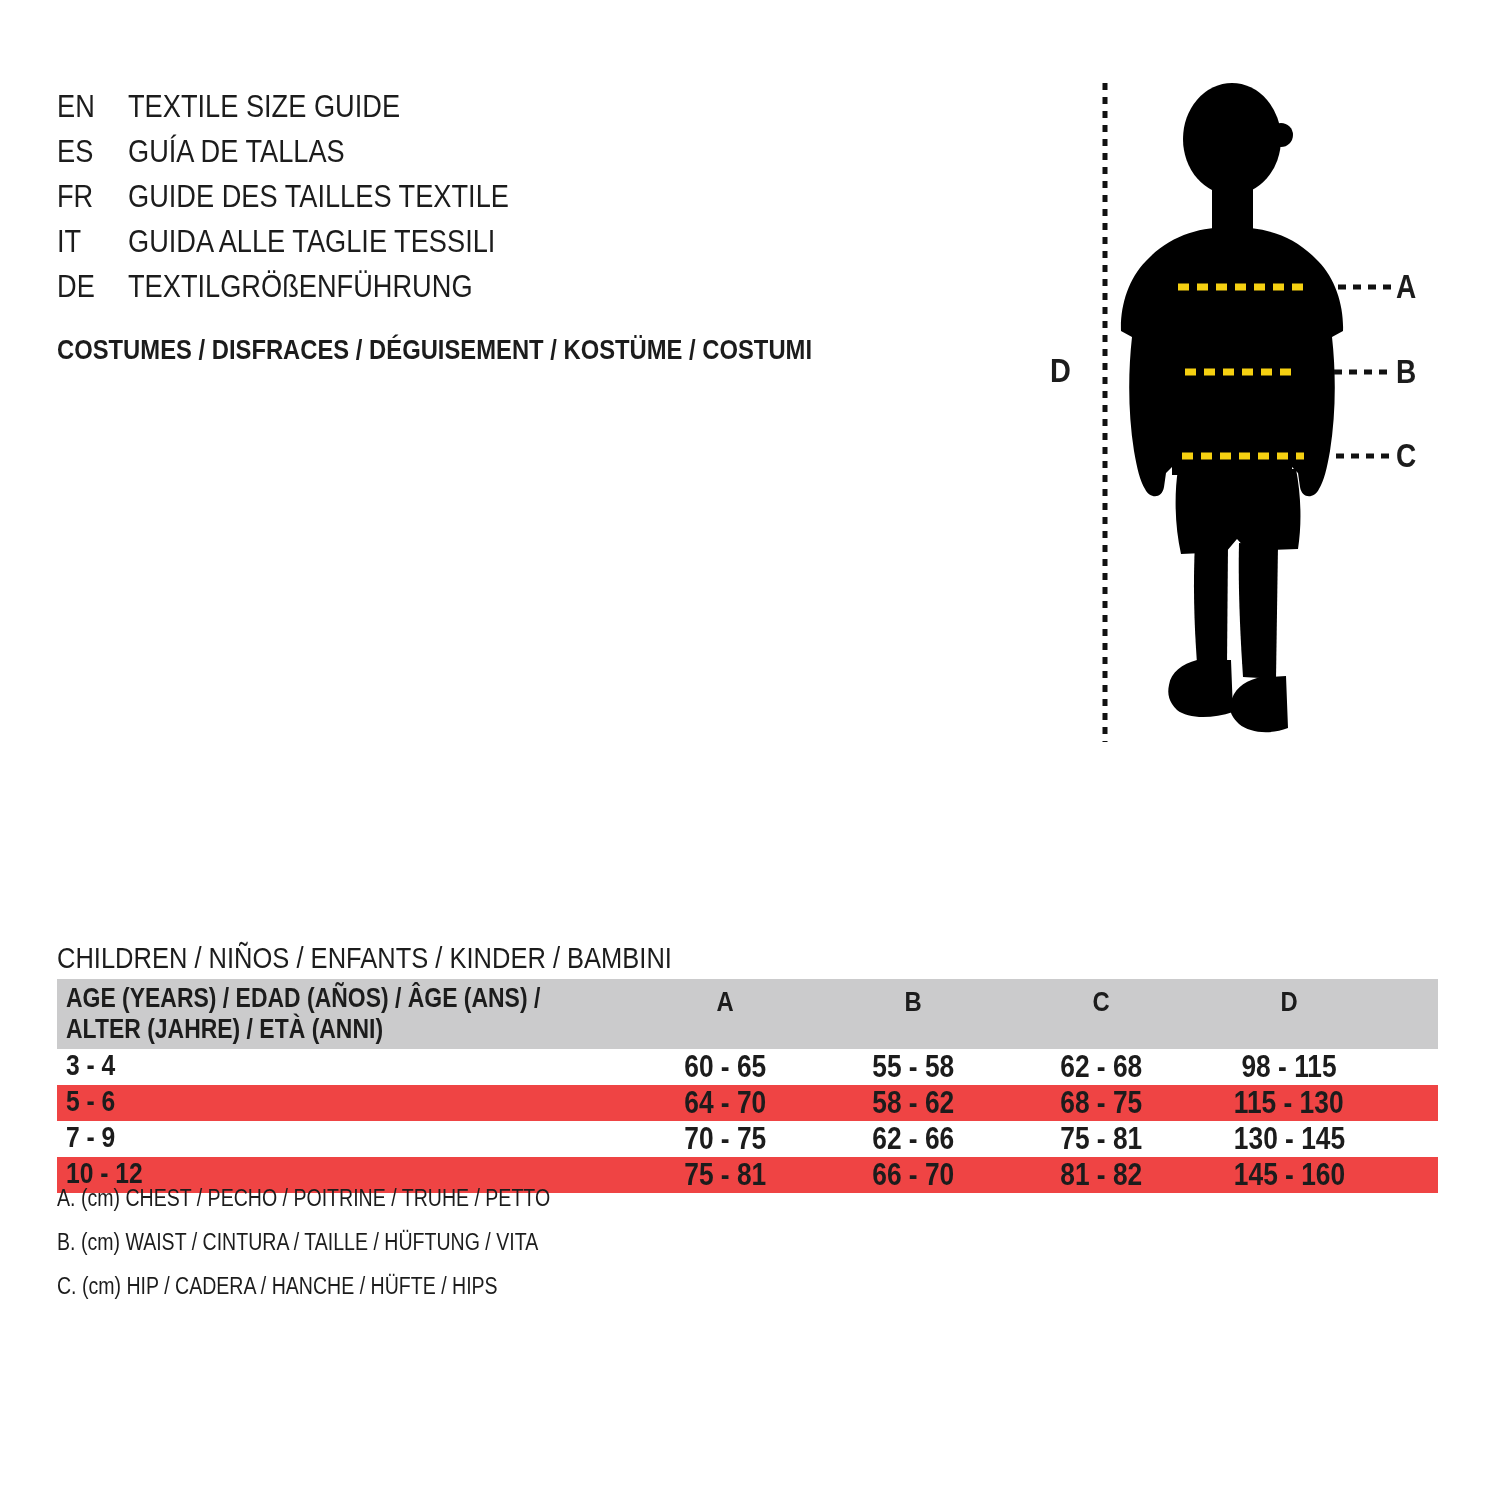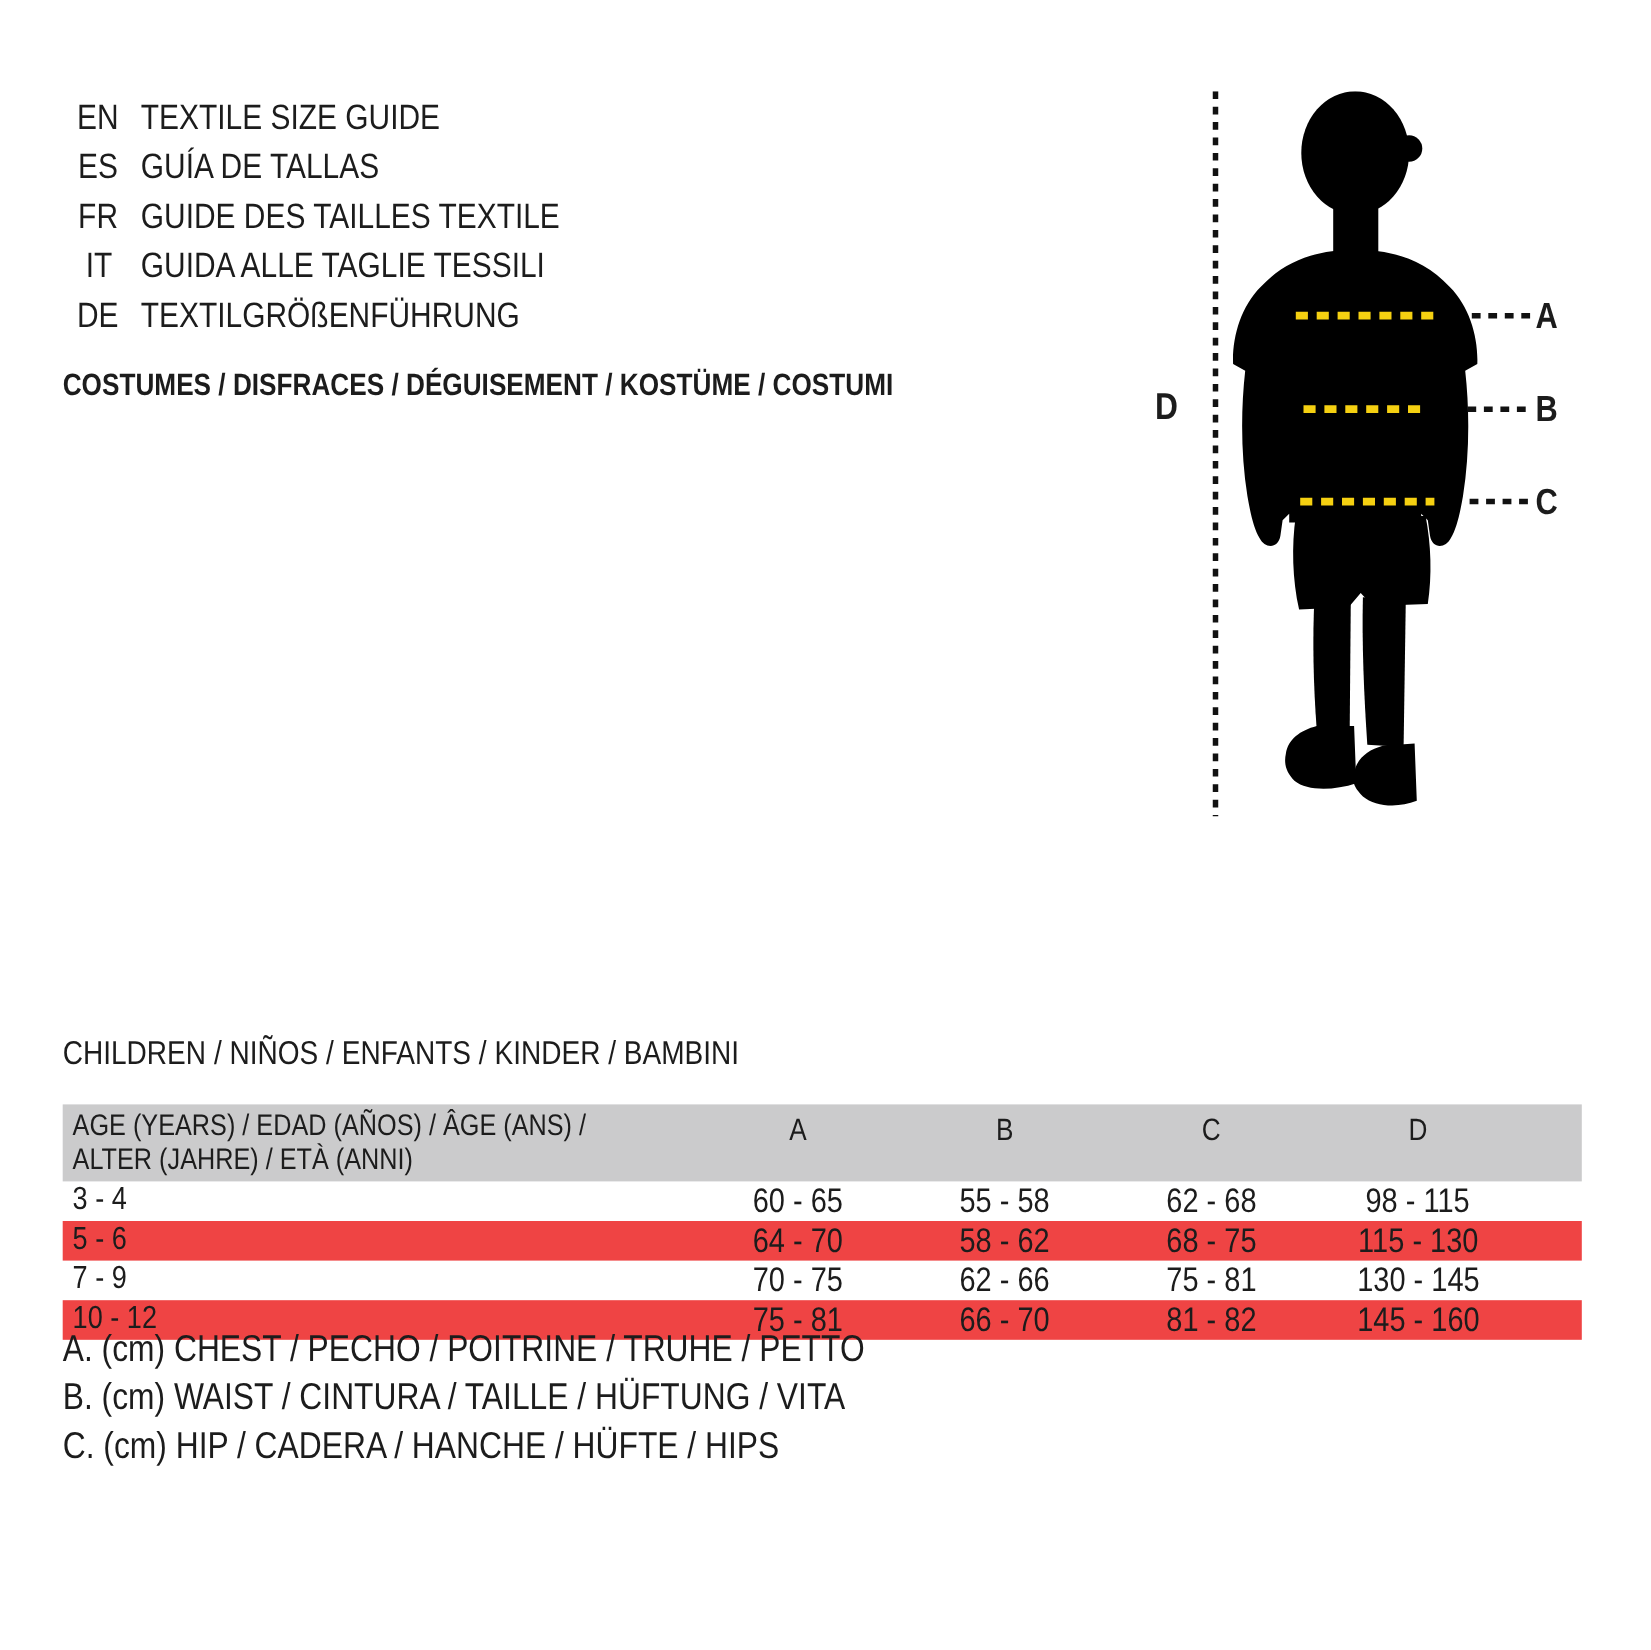--- a/index.html
+++ b/index.html
@@ -8,45 +8,45 @@
     font-family:"Liberation Sans", sans-serif;color:#1c1c1c;overflow:hidden;
   }
   .abs{position:absolute;}
   
   .cond{display:inline-block;transform:scaleX(0.85);transform-origin:0 50%;white-space:nowrap;}
   .condb{display:inline-block;transform:scaleX(0.85);transform-origin:0 0;white-space:nowrap;}
   .condc{display:inline-block;transform:scaleX(0.85);transform-origin:50% 50%;white-space:nowrap;}
 
   
   .lang-block{left:57px;top:84px;}
-  .lang-row{display:flex;height:45px;align-items:center;font-size:32px;font-weight:500;text-align:center;}
+  .lang-row{display:flex;height:45px;align-items:center;font-size:32px;font-weight:500;}
   .lang-code{width:71px;flex:0 0 71px;}
 
   .costumes-line{left:57px;top:334px;font-size:28px;font-weight:700;}
 
   
   .figure-wrap{left:1100px;top:83px;width:320px;height:660px;}
   .measure-label{font-size:33px;font-weight:700;line-height:40px;}
   .label-a{left:1396px;top:267px;}
   .label-b{left:1396px;top:352px;}
   .label-c{left:1396px;top:436px;}
   .label-d{left:1050px;top:350px;font-size:34px;}
 
   
   .children-title{left:57px;top:941px;font-size:30px;font-weight:500;}
-  .size-table{left:57px;top:1004px;width:1381px;font-weight:400;}
+  .size-table{left:57px;top:979px;width:1381px;font-weight:700;}
   .t-header{display:grid;grid-template-columns:574px 188px 188px 188px 188px 1fr;height:70px;}
   .t-row{display:grid;grid-template-columns:574px 188px 188px 188px 188px 1fr;height:36px;}
   .h-age{font-size:27px;line-height:31px;padding:4px 0 0 9px;}
   .h-col{font-size:28px;text-align:center;padding-top:7px;}
   .c-age{font-size:29px;padding-left:9px;display:flex;align-items:flex-start;}
   .c-val{font-size:31px;display:flex;align-items:center;justify-content:center;}
 
   
-  .legend{left:57px;top:1204px;font-size:34px;font-weight:500;}
+  .legend{left:57px;top:1176px;font-size:23px;font-weight:500;}
   .legend-line{height:44px;line-height:44px;}
 </style>
 </head>
 <body>
 
 <div class="abs lang-block">
   <div class="lang-row">
     <span class="lang-code"><span class="cond">EN</span></span>
     <span class="cond">TEXTILE SIZE GUIDE</span>
   </div>

